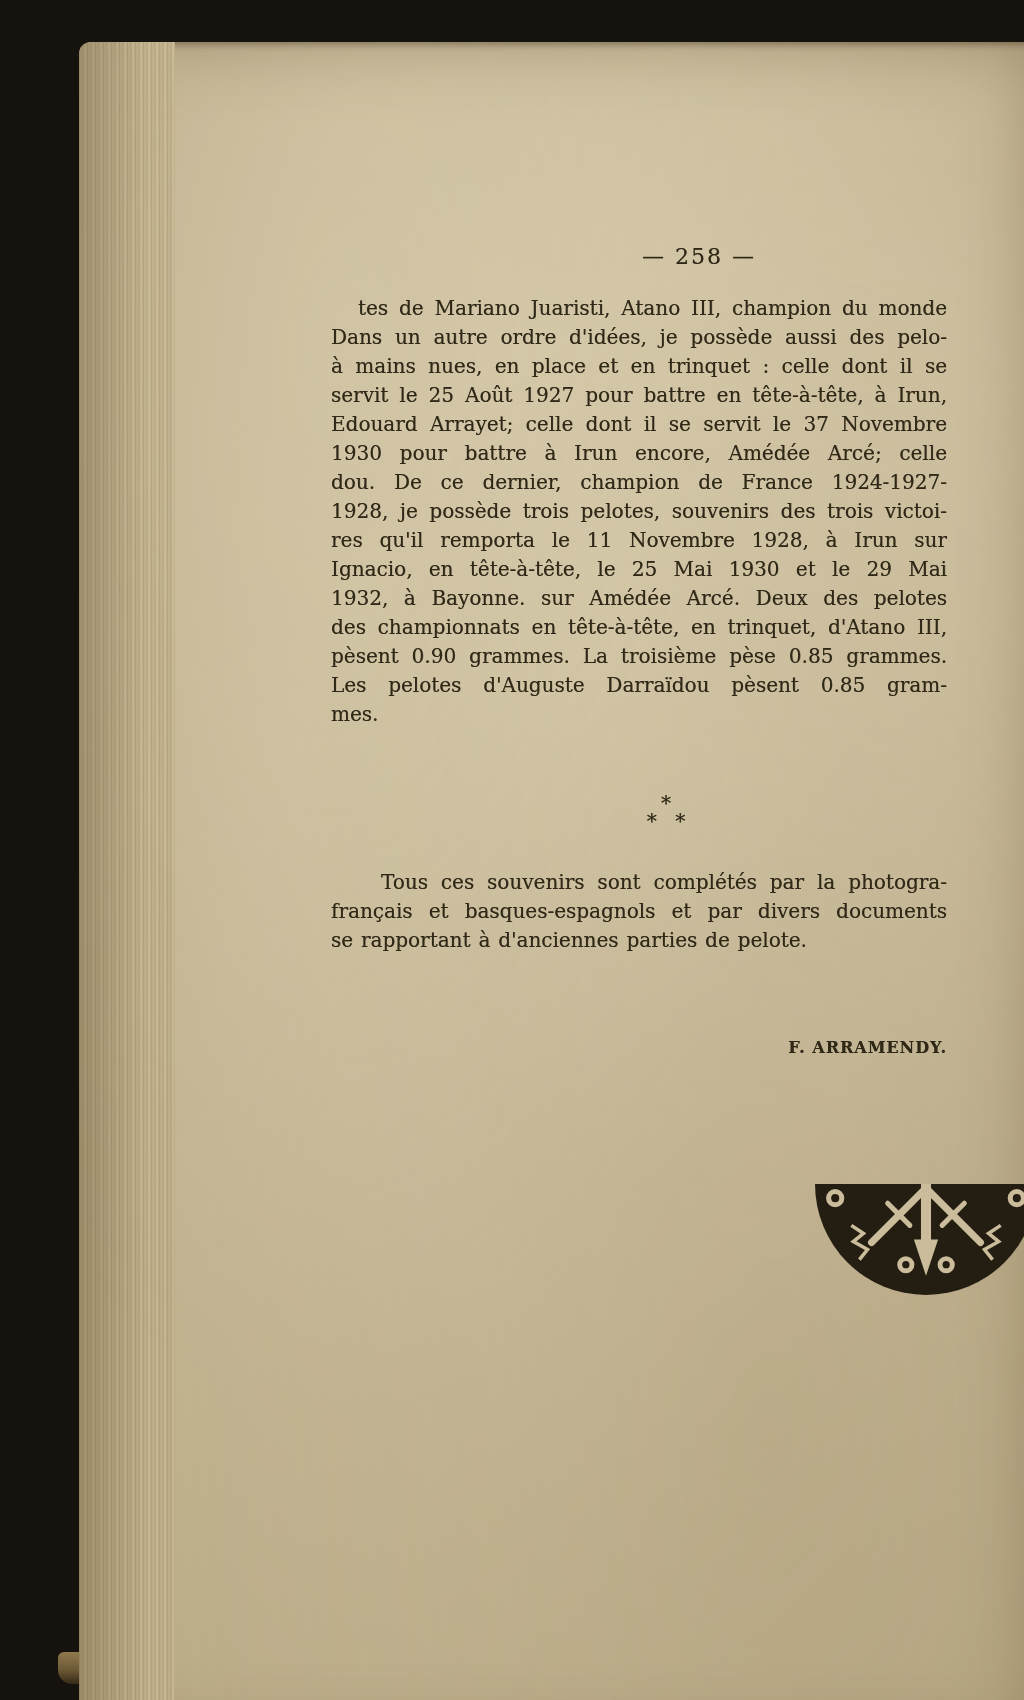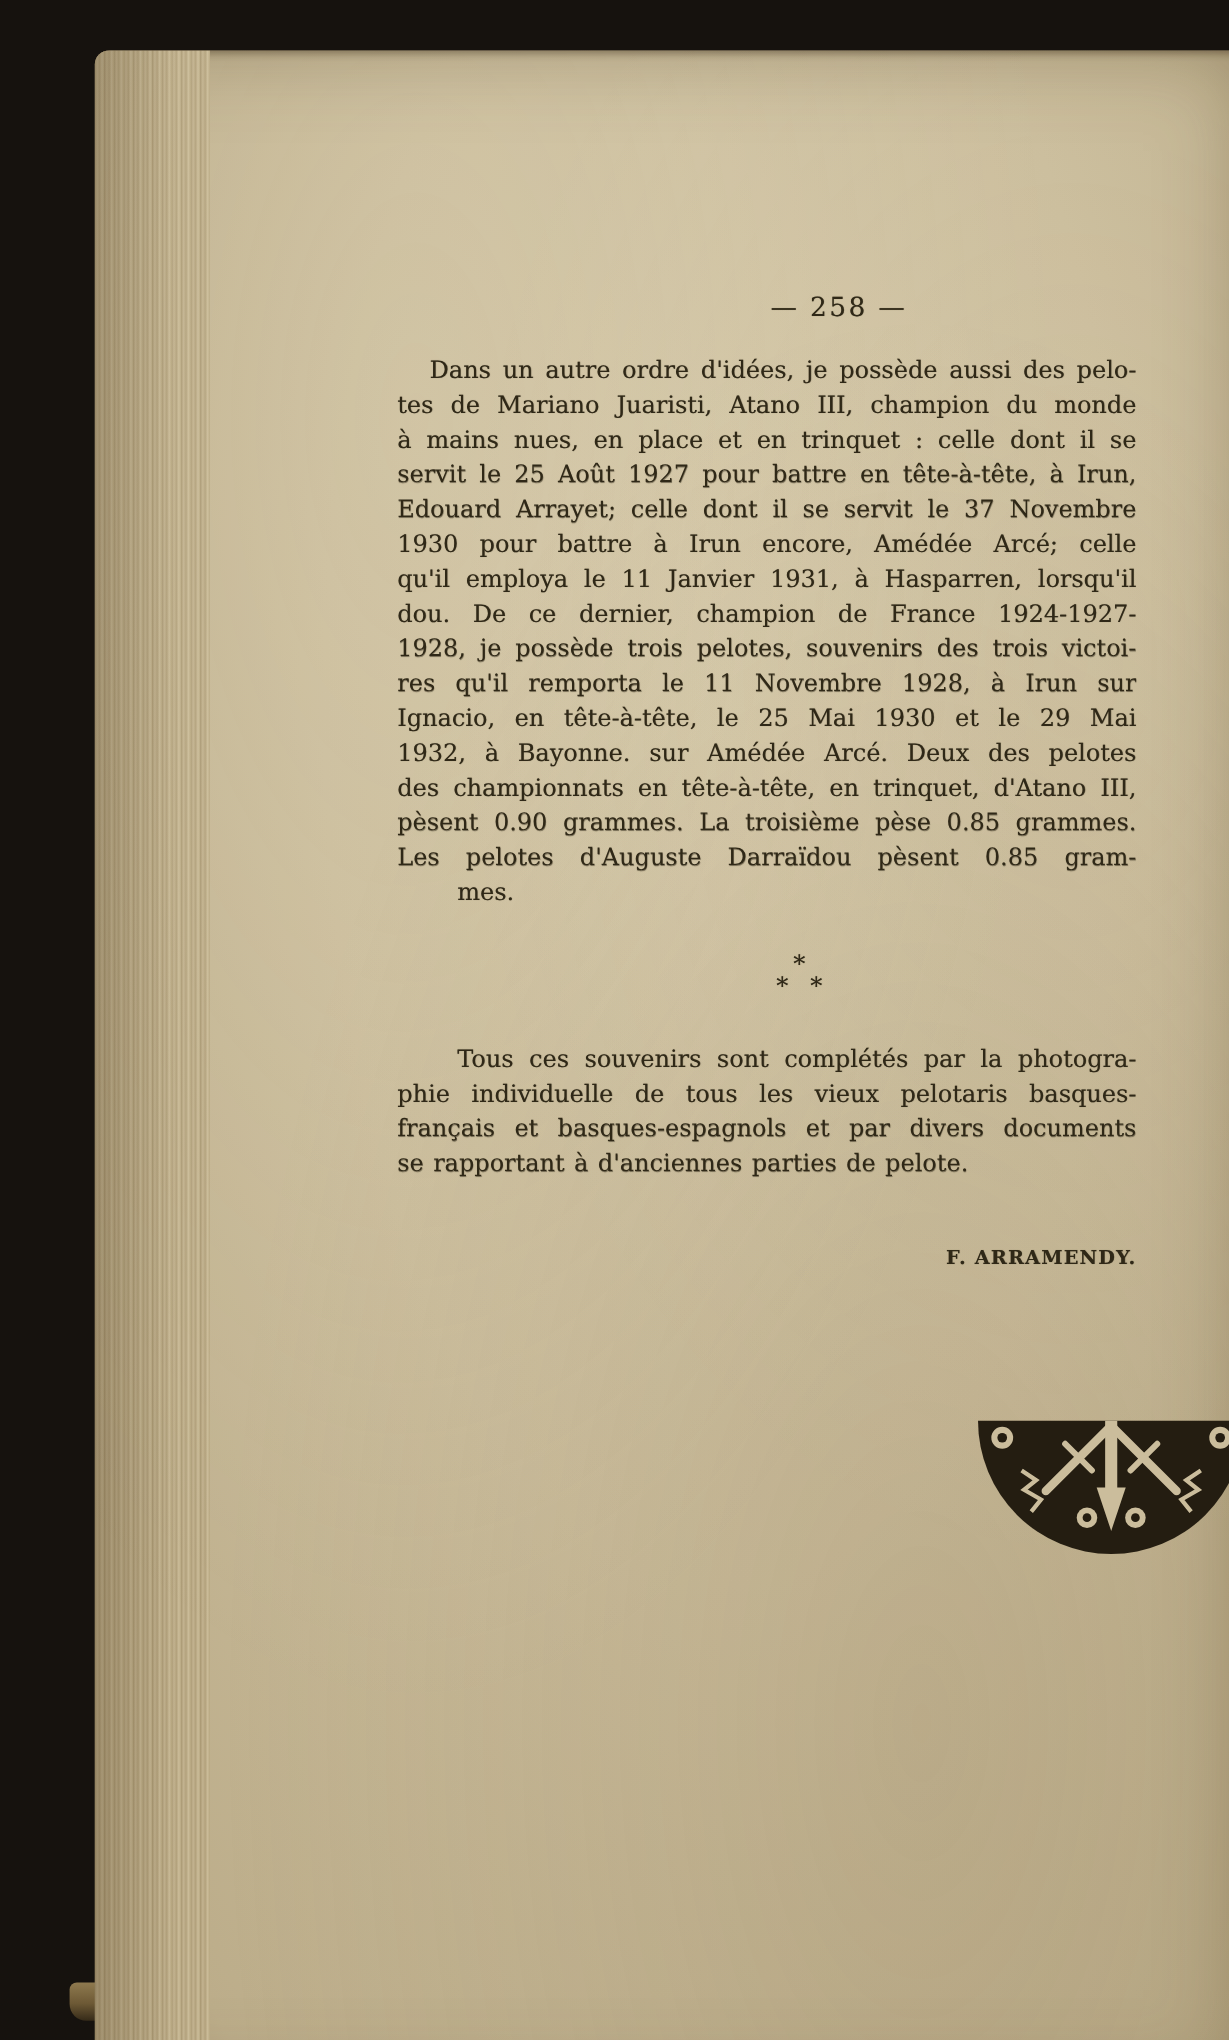--- a/index.html
+++ b/index.html
@@ -160,46 +160,44 @@
 
   <div class="page">
     <div class="fore-edge"></div>
     <div class="texture"></div>
 
     <div class="page-number ink">— 258 —</div>
 
     <div class="text-block">
 
       <div class="para ink" id="para1">
+          <div class="line">tes de Mariano Juaristi, Atano III, champion du monde</div>
           <div class="line">Dans un autre ordre d'idées, je possède aussi des pelo-</div>
-          <div class="line">tes de Mariano Juaristi, Atano III, champion du monde</div>
           <div class="line">à mains nues, en place et en trinquet : celle dont il se</div>
           <div class="line">servit le 25 Août 1927 pour battre en tête-à-tête, à Irun,</div>
           <div class="line">Edouard Arrayet; celle dont il se servit le 37 Novembre</div>
           <div class="line">1930 pour battre à Irun encore, Amédée Arcé; celle</div>
-          <div class="line">qu'il employa le 11 Janvier 1931, à Hasparren, lorsqu'il</div>
           <div class="line">dou. De ce dernier, champion de France 1924-1927-</div>
           <div class="line">1928, je possède trois pelotes, souvenirs des trois victoi-</div>
           <div class="line">res qu'il remporta le 11 Novembre 1928, à Irun sur</div>
           <div class="line">Ignacio, en tête-à-tête, le 25 Mai 1930 et le 29 Mai</div>
           <div class="line">1932, à Bayonne. sur Amédée Arcé. Deux des pelotes</div>
           <div class="line">des championnats en tête-à-tête, en trinquet, d'Atano III,</div>
           <div class="line">pèsent 0.90 grammes. La troisième pèse 0.85 grammes.</div>
           <div class="line">Les pelotes d'Auguste Darraïdou pèsent 0.85 gram-</div>
           <div class="line">mes.</div>
         </div>
 
       <div class="separator ink">
         <span class="star-row">*</span>
         <span class="star-row">* *</span>
       </div>
 
       <div class="para ink" id="para2">
           <div class="line">Tous ces souvenirs sont complétés par la photogra-</div>
-          <div class="line">phie individuelle de tous les vieux pelotaris basques-</div>
           <div class="line">français et basques-espagnols et par divers documents</div>
           <div class="line">se rapportant à d'anciennes parties de pelote.</div>
         </div>
 
       <div class="signature ink">F. ARRAMENDY.</div>
 
       <svg class="ornament" viewBox="0 0 224 112" xmlns="http://www.w3.org/2000/svg" aria-hidden="true">
 
         <path d="M2 1 H222 A110 110 0 0 1 2 1 Z" fill="#241d11"></path>
 

